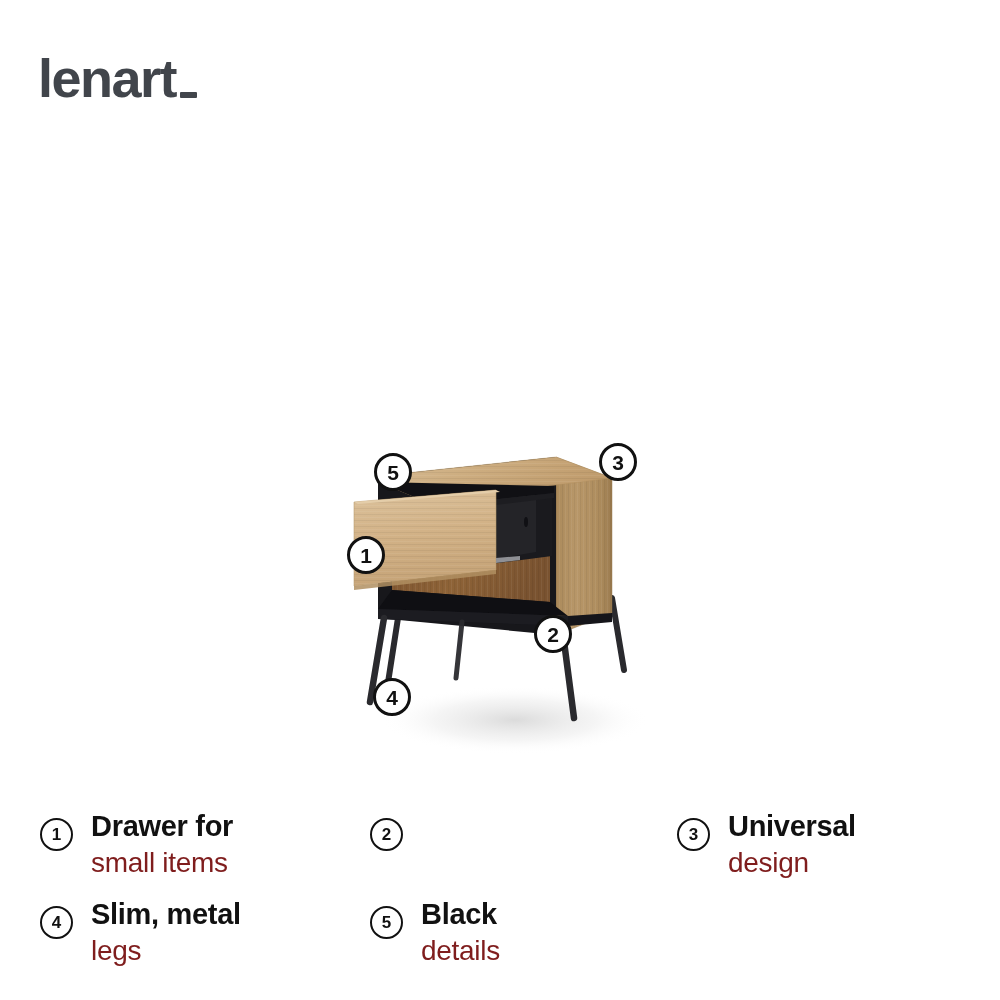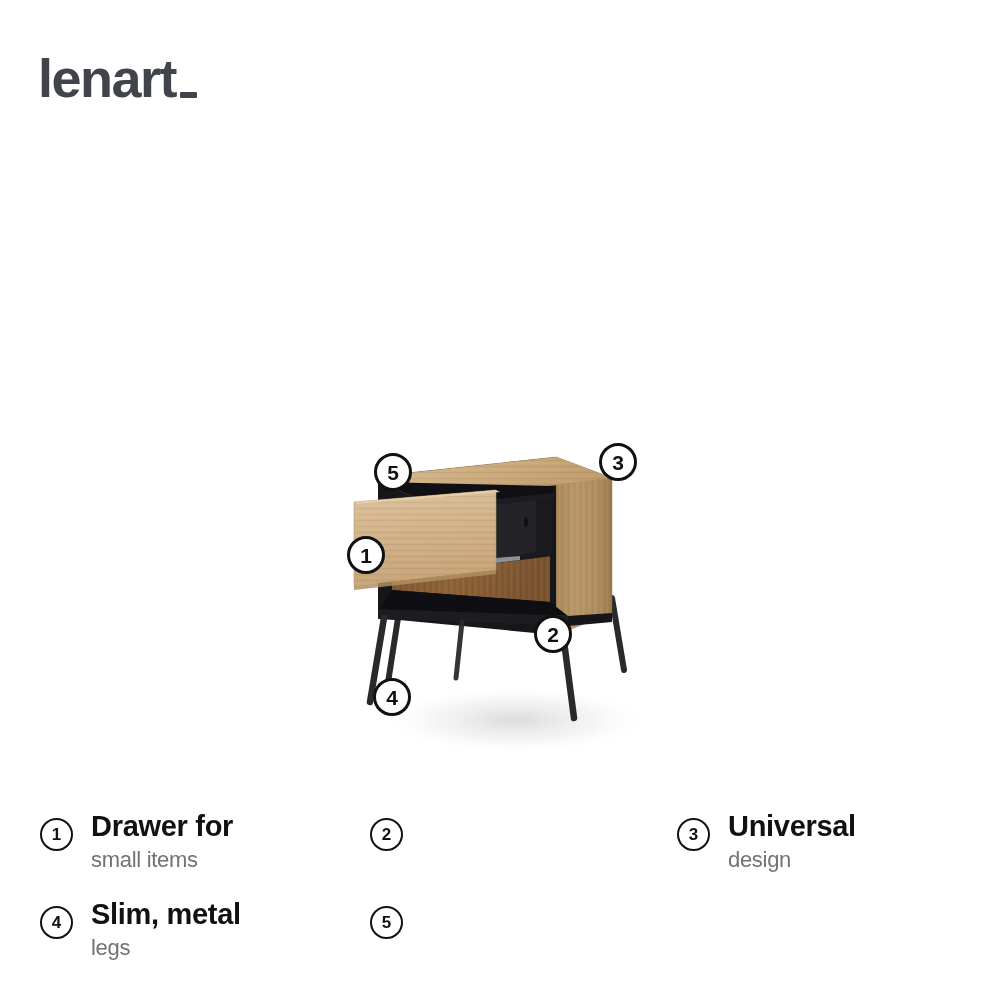--- a/index.html
+++ b/index.html
@@ -116,25 +116,25 @@
   }
   .legend-text { padding-top: 2px; }
   .legend-title {
     font-size: 29px;
     font-weight: 700;
     line-height: 1.32;
     letter-spacing: -0.3px;
     color: #111111;
   }
   .legend-sub {
-    font-size: 22px;
+    font-size: 28px;
     font-weight: 400;
     line-height: 1.32;
     letter-spacing: -0.3px;
-    color: #737373;
+    color: #7f1d1d;
   }
 </style>
 </head>
 <body>
 
 <div class="brand">
   <span class="brand-word">lenart</span>
   <span class="brand-dot"></span>
 </div>
 
@@ -285,15 +285,19 @@
     <div class="legend-text">
       <div class="legend-title">Slim, metal</div>
       <div class="legend-sub">legs</div>
     </div>
   </div>
 
   <div class="legend-item">
     <div class="legend-badge">
       <span>5</span>
     </div>
+    <div class="legend-text">
+      <div class="legend-title">Black</div>
+      <div class="legend-sub">details</div>
+    </div>
   </div>
 
 </div>
 
 </body></html>

